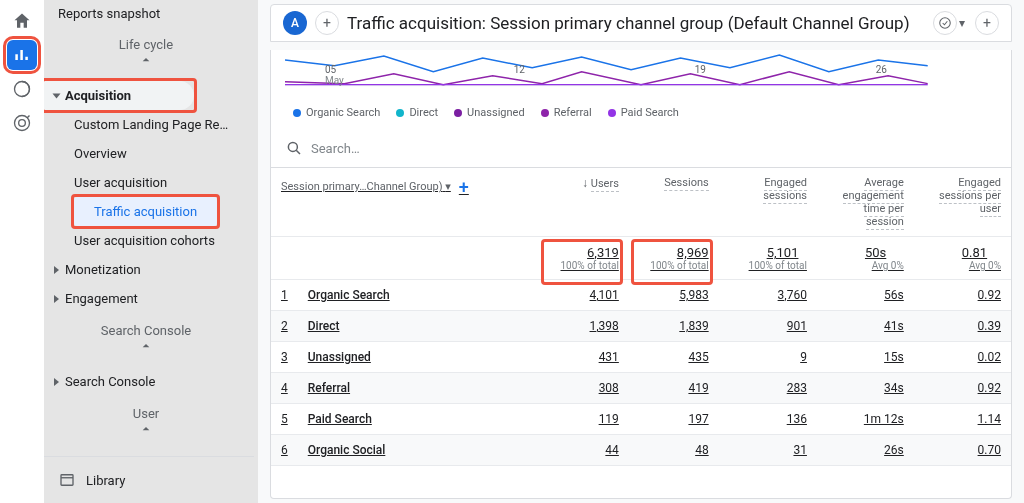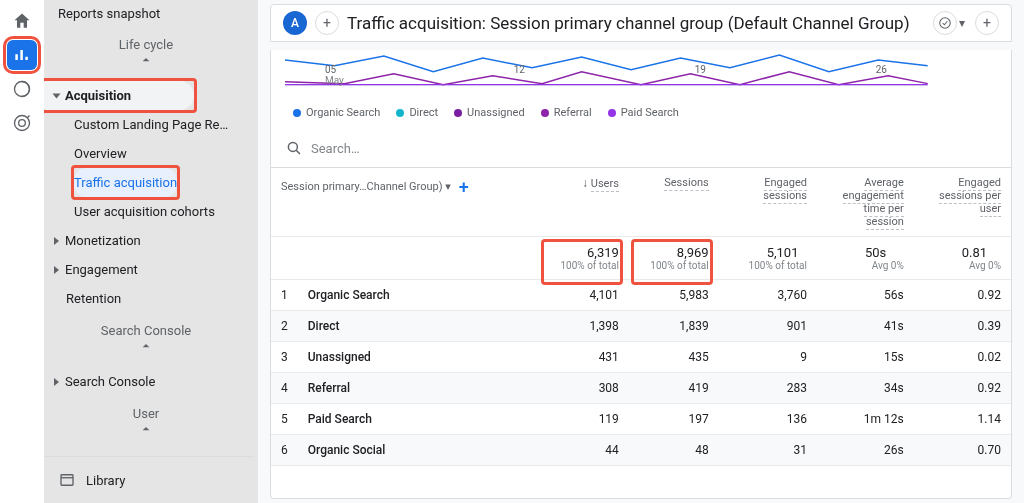--- a/index.html
+++ b/index.html
@@ -60,21 +60,21 @@
   .xaxis small{font-size:10px;color:#80868b;display:block;}
   .legend{display:flex;gap:16px;padding:4px 0 10px 22px;font-size:11px;color:var(--g-soft);}
   .lg{display:flex;align-items:center;gap:5px;}
   .lg .dot{width:8px;height:8px;border-radius:50%;}
 
   
   .tblsearch{display:flex;align-items:center;gap:8px;padding:10px 14px;color:var(--g-soft);border-bottom:1px solid var(--g-border);}
   .tblsearch svg{width:18px;height:18px;}
 
   
-  .tbl{flex:1;overflow:auto;}
+  .tbl{flex:1;overflow:auto;text-decoration:underline;}
   table{border-collapse:collapse;width:100%;font-size:12px;}
   th,td{padding:8px 10px;border-bottom:1px solid #e8eaed;vertical-align:top;}
   thead th{font-weight:400;color:var(--g-soft);font-size:11px;text-align:right;vertical-align:top;height:54px;}
   thead th.left{text-align:left;}
   th .hd{display:inline-block;text-align:right;max-width:80px;}
   th.left .hd{text-align:left;max-width:none;display:flex;align-items:center;gap:8px;}
   .dash-under{border-bottom:1px dashed #bdc1c6;padding-bottom:1px;text-align:center;}
   .plus{color:var(--g-blue);font-size:18px;font-weight:500;}
   .arrow-down{font-size:12px;color:var(--g-soft);}
   .sumrow td{background:#fff;}
@@ -136,41 +136,41 @@
         <span class="tri"></span>
         <span>Acquisition</span>
       </div>
     </div>
     <div class="navitem sub">
         <span class="ellipsis">Custom Landing Page Rep…</span>
       </div>
     <div class="navitem sub">
         <span class="ellipsis">Overview</span>
       </div>
+    <div class="navitem sub">
+        <span class="ellipsis">User acquisition</span>
+      </div>
     <div style="position:relative; padding-left:30px;">
       <span class="hl-around" style="display:inline-block;">
-        <span class="navitem sel" style="padding:7px 0;border-radius:12px;display:inline-block;">
+        <span class="navitem sel" style="padding:7px 20px;border-radius:4px;display:inline-block;">
           <span>Traffic acquisition</span>
         </span>
       </span>
     </div>
     <div class="navitem sub">
         <span class="ellipsis">User acquisition cohorts</span>
       </div>
 
     <div class="navitem plain">
         <span class="tri2"></span>
         <span>Monetization</span>
       </div>
     <div class="navitem plain">
         <span class="tri2"></span>
         <span>Engagement</span>
-      </div>
-    <div class="navitem plain" style="padding-left:22px;">
-        <span>Retention</span>
       </div>
 
     <div class="section-head">
       <span>Search Console</span>
       <span class="caret"><svg viewBox="0 0 24 24" fill="currentColor">
             <path d="M7 14l5-5 5 5z"></path>
           </svg></span>
     </div>
     <div class="navitem plain">
         <span class="tri2"></span>

